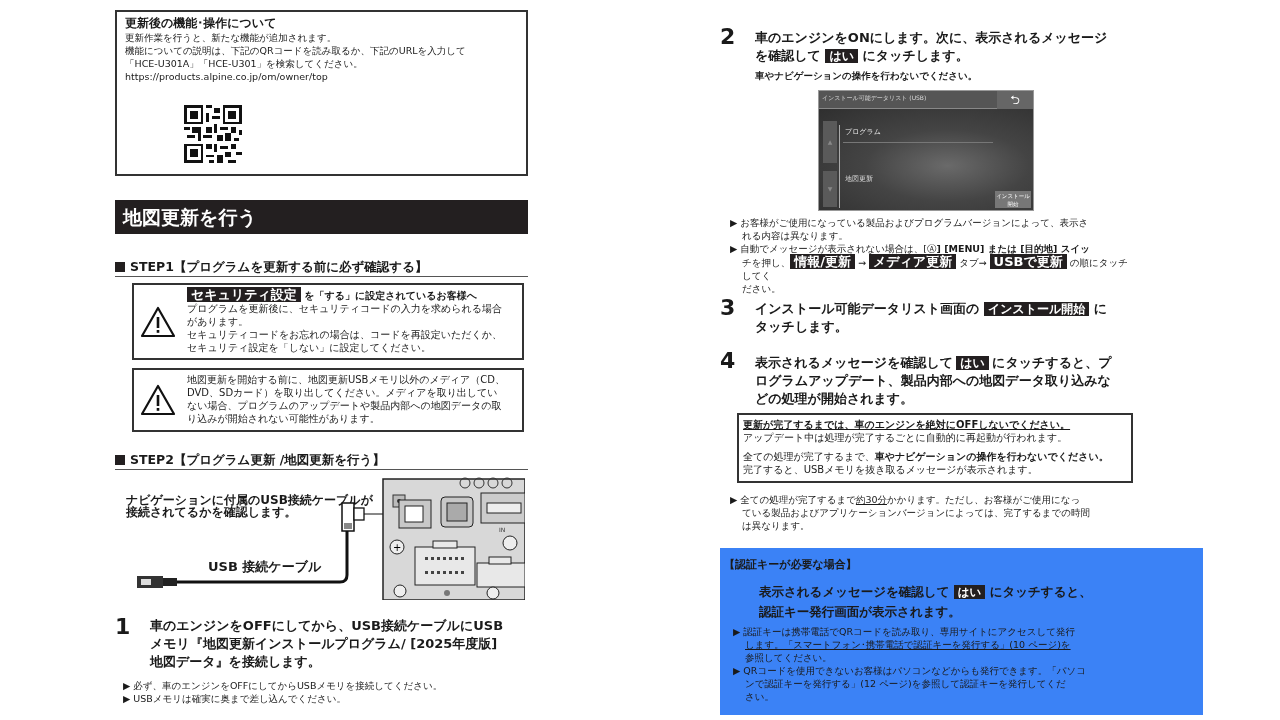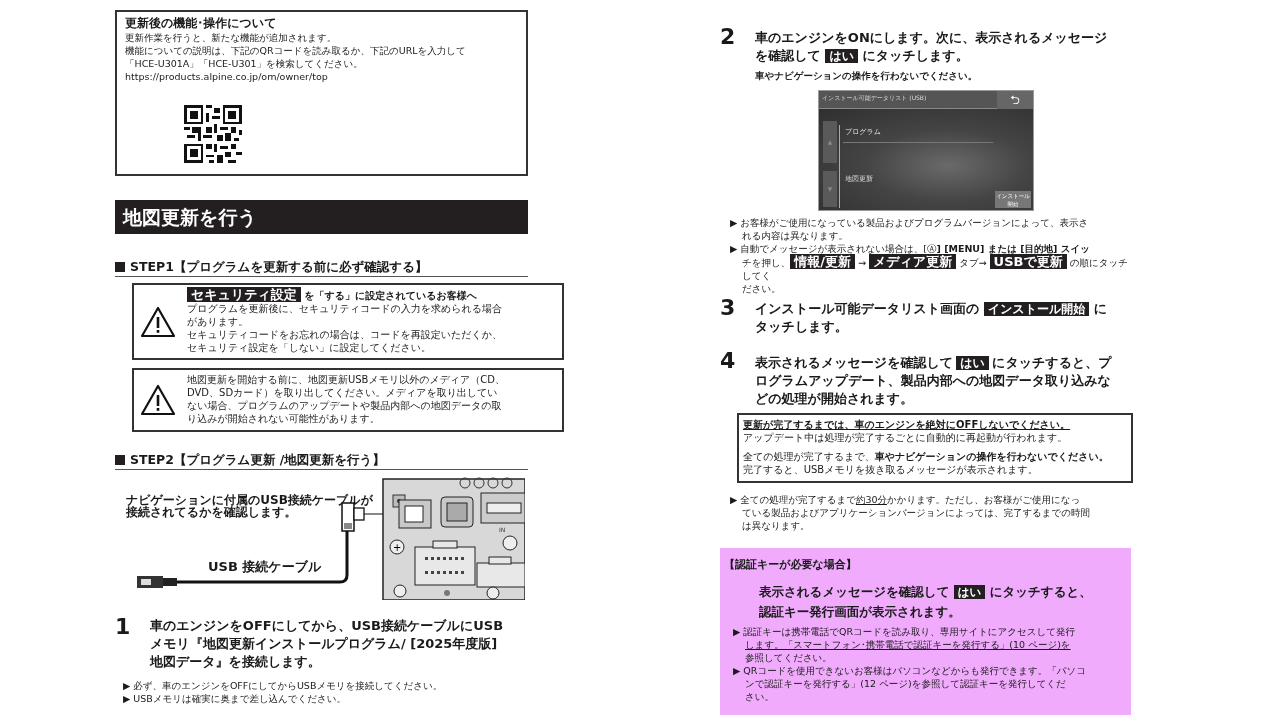--- a/index.html
+++ b/index.html
@@ -15,35 +15,35 @@
   .qr { position: absolute; left: 67px; top: 93px; width: 58px; height: 58px; }
 
   
   .section-header { left: 115px; top: 200px; width: 413px; height: 34px; background: #231f20; color: #fff;
     font-size: 19px; font-weight: bold; line-height: 34px; padding-left: 8px; }
 
   .step-heading { left: 115px; width: 413px; font-size: 12.5px; font-weight: bold; line-height: 16px;
     border-bottom: 1px solid #555; padding-bottom: 1px; }
   .step-heading .sq { display: inline-block; width: 10px; height: 10px; background: #231f20; margin-right: 5px; vertical-align: -1px; }
 
-  .warn-box { left: 132px; width: 432px; border: 2px solid #333; padding: 3px 16px 3px 53px; font-size: 10px; line-height: 13px; }
+  .warn-box { left: 132px; width: 392px; border: 2px solid #333; padding: 3px 16px 3px 53px; font-size: 10px; line-height: 13px; }
   .warn-icon { position: absolute; left: 6px; top: 50%; transform: translateY(-50%); width: 36px; height: 32px; }
   .inv { background: #231f20; color: #fff; padding: 0 4px; font-weight: bold; font-size: 13px; }
 
   
   .illus-text { left: 126px; top: 494px; font-size: 12px; line-height: 12px; font-weight: bold; }
   .usb-label { left: 208px; top: 558px; font-size: 13px; font-weight: bold; }
 
   .step-num { font-size: 22px; font-weight: bold; line-height: 24px; }
   .step-text { font-size: 13px; font-weight: bold; line-height: 18px; }
   .bullet { font-size: 9.5px; line-height: 13px; }
 
   .note-box { left: 737px; top: 413px; width: 396px; height: 70px; border: 2px solid #333; padding: 3px 4px; font-size: 10px; line-height: 13px; }
 
-  .gray-box { left: 720px; top: 548px; width: 411px; height: 167px; background: #f0abfc; }
+  .gray-box { left: 720px; top: 548px; width: 483px; height: 167px; background: #3b82f6; }
 
   .screen { left: 818px; top: 90px; width: 216px; height: 121px; background: #3a3a3a; overflow: hidden; border: 1px solid #999; }
 </style>
 </head>
 <body>
 
 <div class="abs info-box">
   <div class="info-title">更新後の機能･操作について</div>
   <div class="info-line">更新作業を行うと、新たな機能が追加されます。</div>
   <div class="info-line">機能についての説明は、下記のQRコードを読み取るか、下記のURLを入力して</div>

